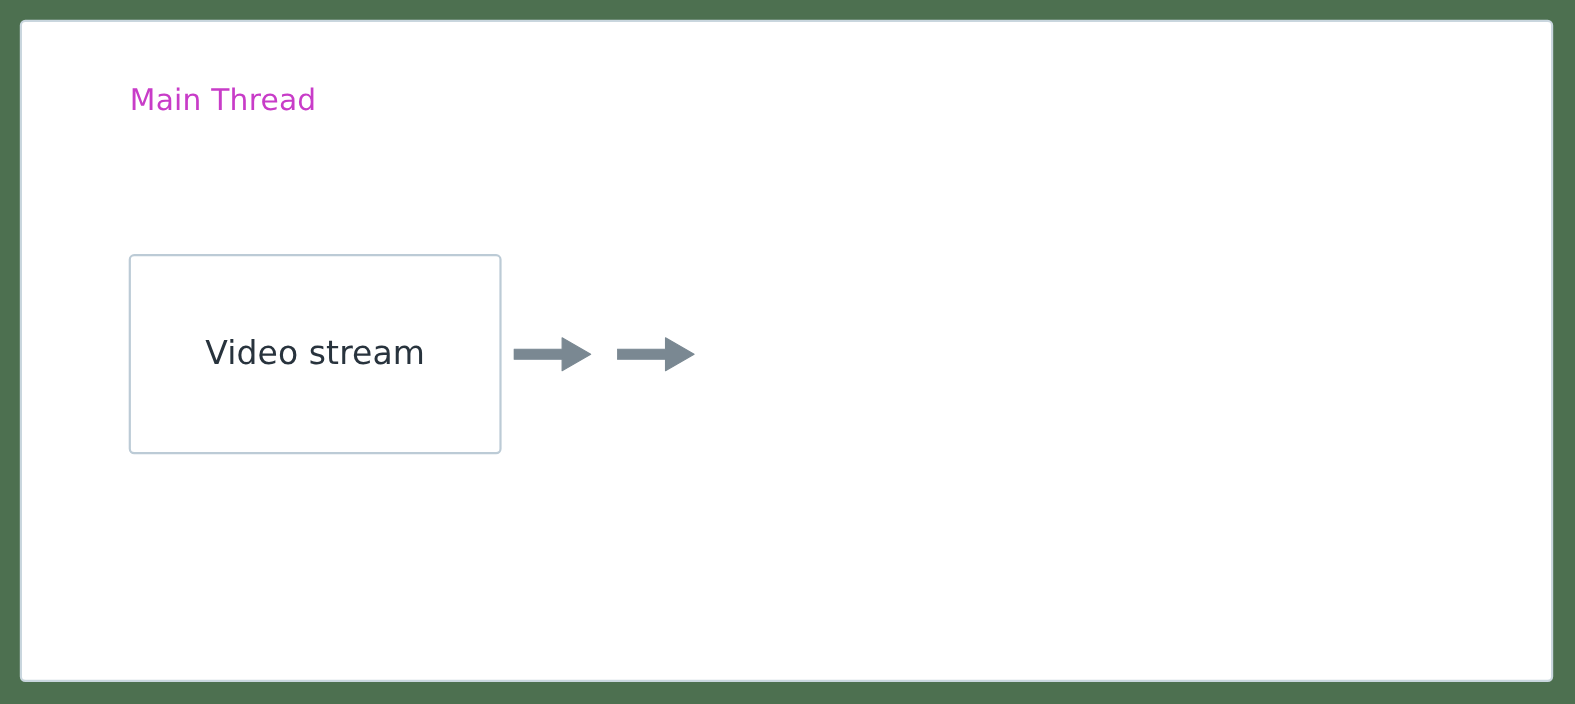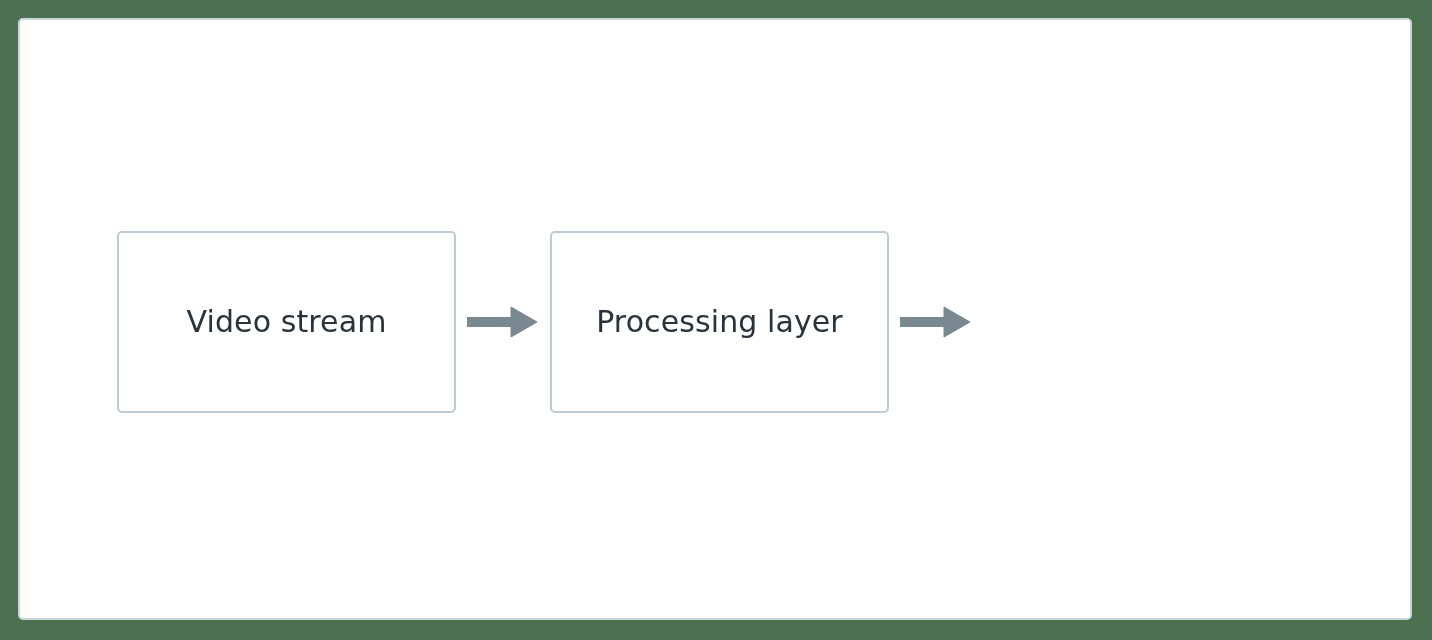--- a/index.html
+++ b/index.html
@@ -92,36 +92,34 @@
     display: block;
   }
 </style>
 </head>
 <body>
 
 <div id="stage">
 
   <div class="thread-container">
 
+    <div class="thread-label">Main Thread</div>
 
     <div class="flow-row">
 
       <div class="node-box">
         <span class="node-label">Video stream</span>
       </div>
 
       <div class="arrow-wrap">
         <svg width="72" height="40" viewBox="0 0 72 40">
           <path d="M0 15.5 L44 15.5 L44 5 L70 20 L44 35 L44 24.5 L0 24.5 Z" fill="#7a8892" stroke="#7a8892" stroke-width="1" stroke-linejoin="round"></path>
         </svg>
       </div>
 
-      <div class="node-box">
-        <span class="node-label">Processing layer</span>
-      </div>
 
       <div class="arrow-wrap">
         <svg width="72" height="40" viewBox="0 0 72 40">
           <path d="M0 15.5 L44 15.5 L44 5 L70 20 L44 35 L44 24.5 L0 24.5 Z" fill="#7a8892" stroke="#7a8892" stroke-width="1" stroke-linejoin="round"></path>
         </svg>
       </div>
 
 
     </div>
   </div>

